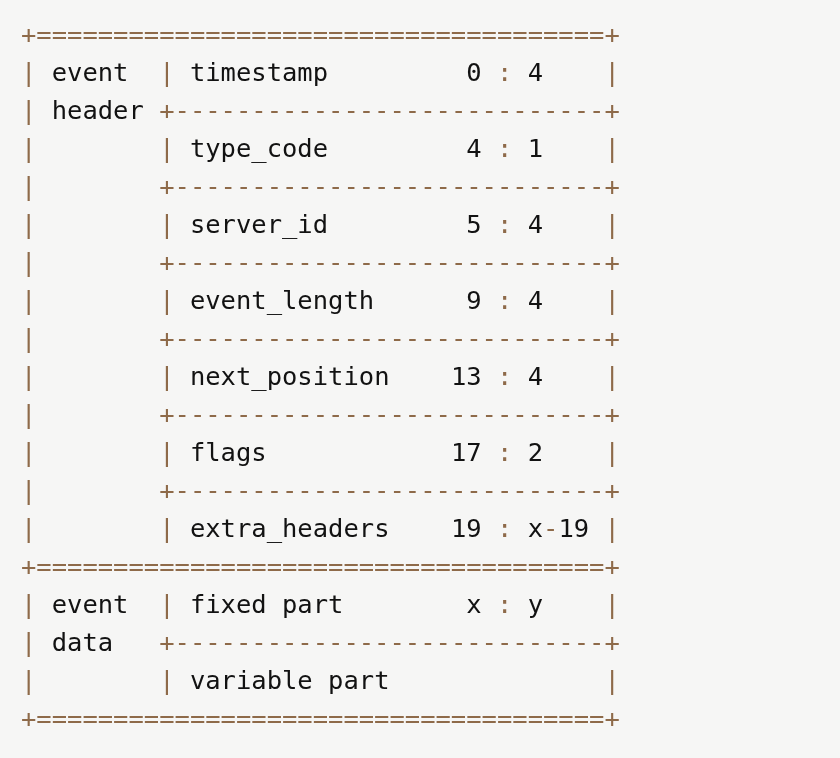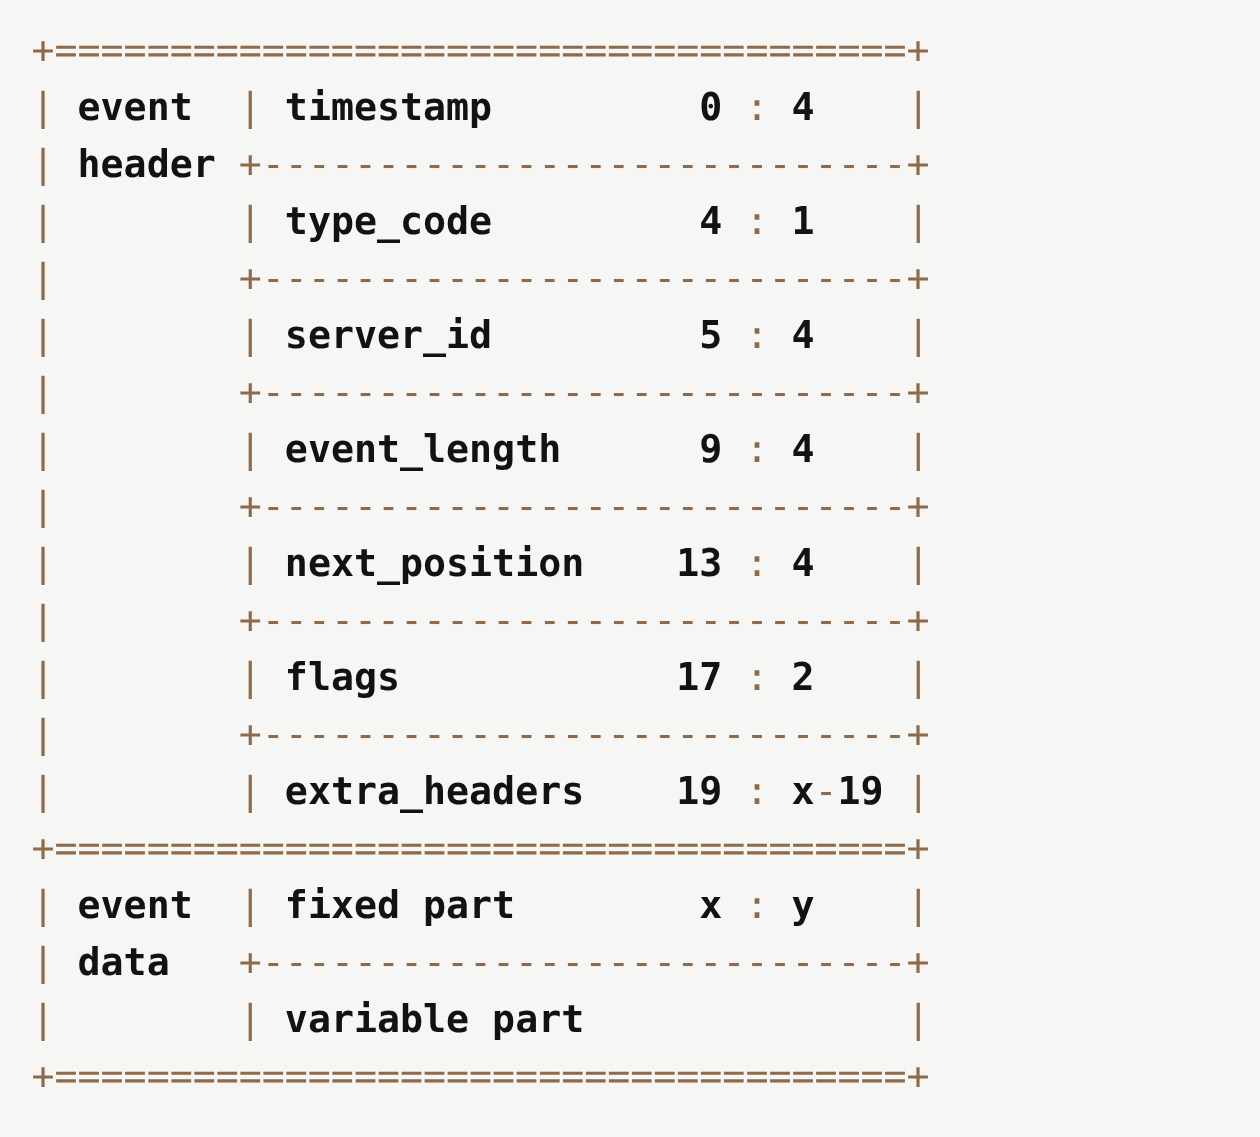--- a/index.html
+++ b/index.html
@@ -25,20 +25,20 @@
   pre.ascii {
     margin: 0;
     padding: 15px 0 0 21px;
     font-family: "DejaVu Sans Mono", "Liberation Mono", monospace;
     font-size: 25.5px;
     line-height: 38px;
     color: var(--text);
     white-space: pre;
   }
   pre.ascii .punct { color: var(--punctuation); }
-  pre.ascii .ident { color: var(--text); font-weight: bold; }
+  pre.ascii .ident { color: var(--text); }
 </style>
 </head>
 <body>
 
 <main class="code-block">
   <pre class="ascii"><div><span class="punct">+=====================================+</span></div><div><span class="punct">|</span><span class="ident"> event  </span><span class="punct">|</span><span class="ident"> timestamp         0 </span><span class="punct">:</span><span class="ident"> 4    </span><span class="punct">|</span></div><div><span class="punct">|</span><span class="ident"> header </span><span class="punct">+----------------------------+</span></div><div><span class="punct">|</span><span class="ident">        </span><span class="punct">|</span><span class="ident"> type_code         4 </span><span class="punct">:</span><span class="ident"> 1    </span><span class="punct">|</span></div><div><span class="punct">|</span><span class="ident">        </span><span class="punct">+----------------------------+</span></div><div><span class="punct">|</span><span class="ident">        </span><span class="punct">|</span><span class="ident"> server_id         5 </span><span class="punct">:</span><span class="ident"> 4    </span><span class="punct">|</span></div><div><span class="punct">|</span><span class="ident">        </span><span class="punct">+----------------------------+</span></div><div><span class="punct">|</span><span class="ident">        </span><span class="punct">|</span><span class="ident"> event_length      9 </span><span class="punct">:</span><span class="ident"> 4    </span><span class="punct">|</span></div><div><span class="punct">|</span><span class="ident">        </span><span class="punct">+----------------------------+</span></div><div><span class="punct">|</span><span class="ident">        </span><span class="punct">|</span><span class="ident"> next_position    13 </span><span class="punct">:</span><span class="ident"> 4    </span><span class="punct">|</span></div><div><span class="punct">|</span><span class="ident">        </span><span class="punct">+----------------------------+</span></div><div><span class="punct">|</span><span class="ident">        </span><span class="punct">|</span><span class="ident"> flags            17 </span><span class="punct">:</span><span class="ident"> 2    </span><span class="punct">|</span></div><div><span class="punct">|</span><span class="ident">        </span><span class="punct">+----------------------------+</span></div><div><span class="punct">|</span><span class="ident">        </span><span class="punct">|</span><span class="ident"> extra_headers    19 </span><span class="punct">:</span><span class="ident"> x</span><span class="punct">-</span><span class="ident">19 </span><span class="punct">|</span></div><div><span class="punct">+=====================================+</span></div><div><span class="punct">|</span><span class="ident"> event  </span><span class="punct">|</span><span class="ident"> fixed part        x </span><span class="punct">:</span><span class="ident"> y    </span><span class="punct">|</span></div><div><span class="punct">|</span><span class="ident"> data   </span><span class="punct">+----------------------------+</span></div><div><span class="punct">|</span><span class="ident">        </span><span class="punct">|</span><span class="ident"> variable part              </span><span class="punct">|</span></div><div><span class="punct">+=====================================+</span></div></pre>
 </main>
 
 </body></html>

